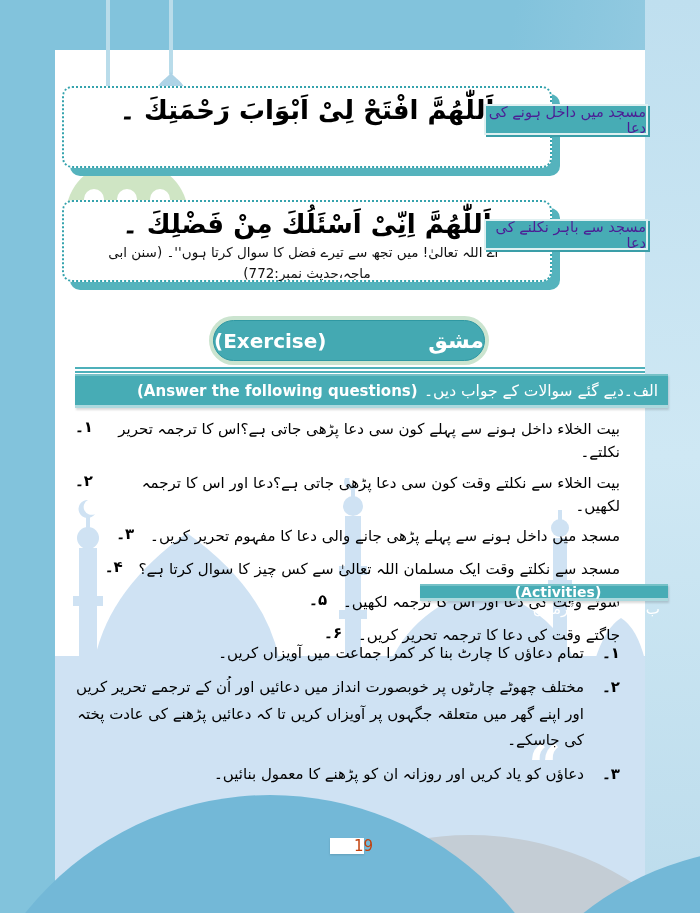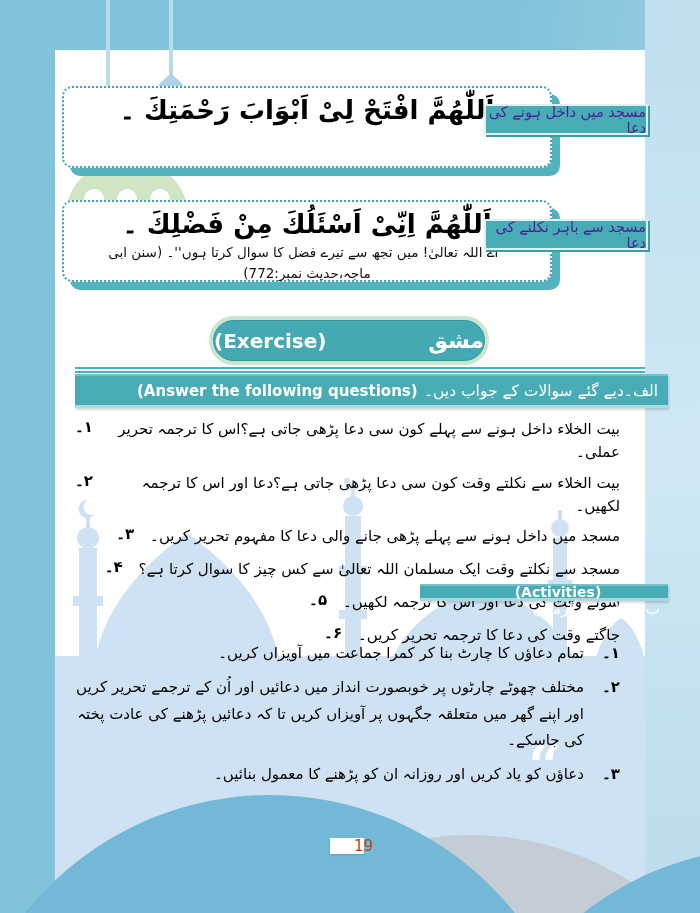--- a/index.html
+++ b/index.html
@@ -146,21 +146,21 @@
   </div>
   <div class="divider"></div>
 
   <div class="bar bar-questions">
     <span class="en">(Answer the following questions)</span>
     <span class="ur">الف۔دیے گئے سوالات کے جواب دیں۔</span>
   </div>
 
   <div class="questions">
     <div class="q-row">
-      <span class="q-text">بیت الخلاء داخل ہونے سے پہلے کون سی دعا پڑھی جاتی ہے؟اس کا ترجمہ تحریر عملی۔</span>
+      <span class="q-text">بیت الخلاء داخل ہونے سے پہلے کون سی دعا پڑھی جاتی ہے؟اس کا ترجمہ تحریر نکلتے۔</span>
       <span class="q-num">۱۔</span>
     </div>
     <div class="q-row">
       <span class="q-text">بیت الخلاء سے نکلتے وقت کون سی دعا پڑھی جاتی ہے؟دعا اور اس کا ترجمہ لکھیں۔</span>
       <span class="q-num">۲۔</span>
     </div>
     <div class="q-row">
       <span class="q-text">مسجد میں داخل ہونے سے پہلے پڑھی جانے والی دعا کا مفہوم تحریر کریں۔</span>
       <span class="q-num">۳۔</span>
     </div>

